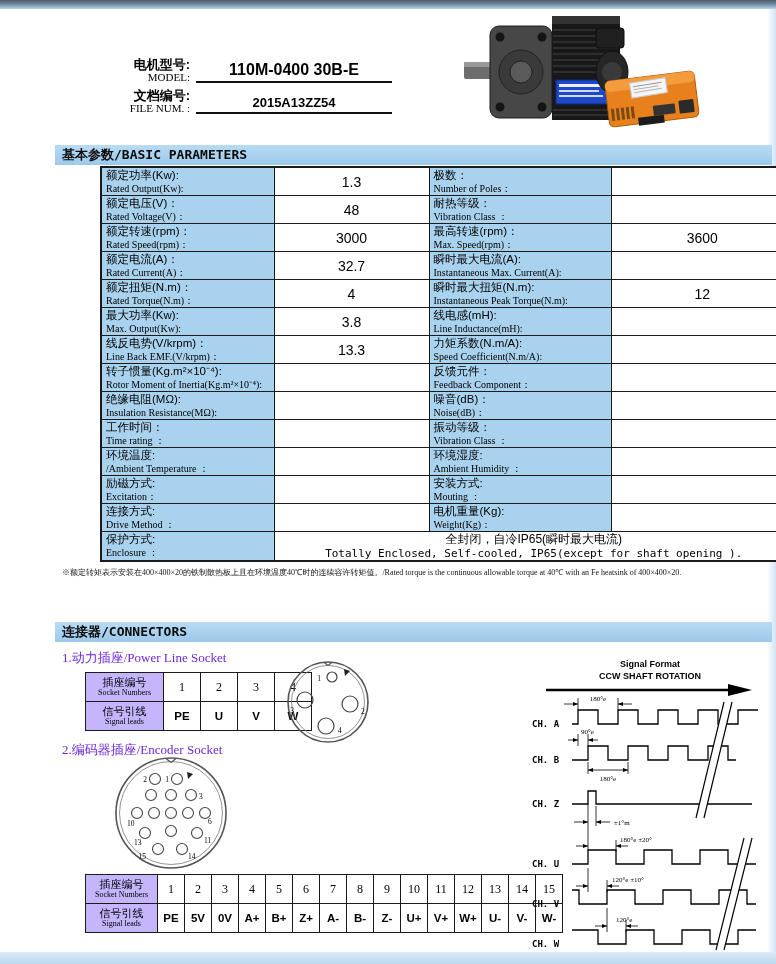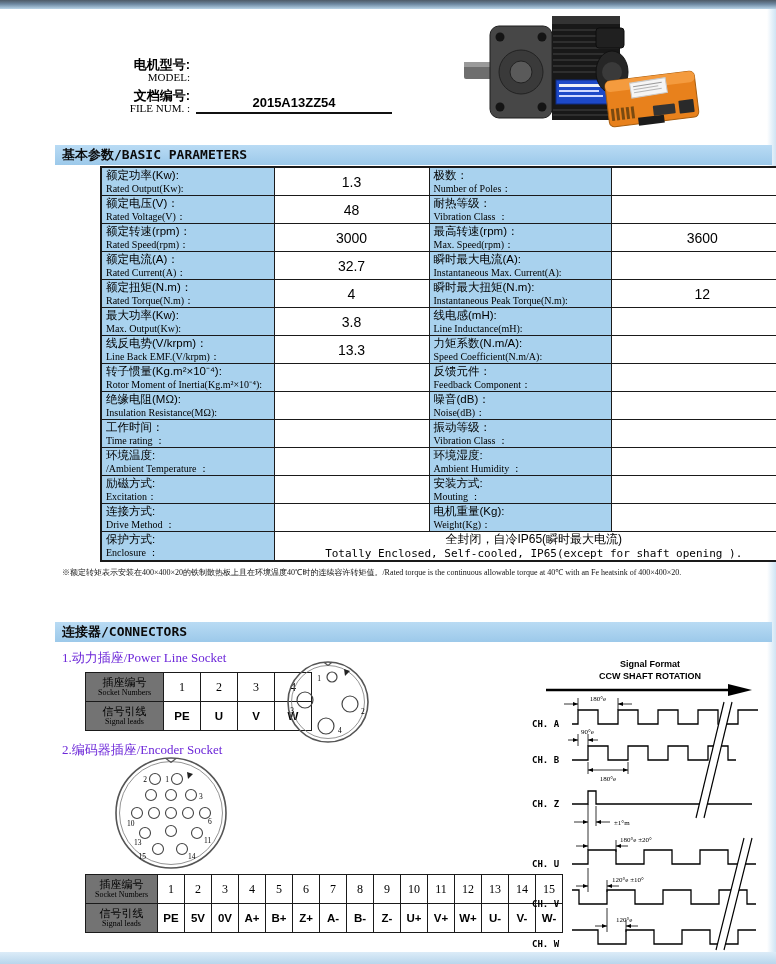--- a/index.html
+++ b/index.html
@@ -53,21 +53,21 @@
     font-family:"Liberation Serif",serif;color:#111;}
 
   
   .sub-heading{position:absolute;left:62px;font-size:13px;font-family:"Liberation Serif",serif;color:#6d28d9;}
   .sub-heading.power{top:649px;}
   .sub-heading.encoder{top:741px;}
 
   
   table.socket{border-collapse:collapse;table-layout:fixed;position:absolute;border:1.5px solid #1a1a1a;}
   table.socket td{border:1px solid #1a1a1a;text-align:center;vertical-align:middle;padding:0;}
-  table.socket td.sock-lbl{background:#737373;margin-left:24px;}
+  table.socket td.sock-lbl{background:#c4b5fd;margin-left:24px;}
   table.socket td.sock-lbl .cn{font-size:11px;line-height:1.2;}
   table.socket td.sock-lbl .en{font-size:8px;font-family:"Liberation Serif",serif;line-height:1.1;}
   table.socket td.num{font-family:"Liberation Serif",serif;font-size:12px;background:#fff;}
   table.socket td.lead{font-weight:bold;font-size:11.5px;background:#fff;}
   table.power-tbl{left:85px;top:672px;width:226px;}
   table.power-tbl td{height:28px;}
   table.encoder-tbl{left:85px;top:874px;width:477px;}
   table.encoder-tbl td{height:28px;}
 
   .power-circle{position:absolute;left:284px;top:656px;width:88px;height:88px;}
@@ -90,20 +90,21 @@
   <div class="top-strip"></div>
   <div class="right-strip"></div>
   <div class="bottom-strip"></div>
 
   <div class="hdr">
     <div class="hdr-row">
       <div class="hdr-lbl">
         <div class="cn">电机型号:</div>
         <div class="en">MODEL:</div>
       </div>
+      <div class="hdr-val model">110M-0400 30B-E</div>
     </div>
     <div class="hdr-row">
       <div class="hdr-lbl">
         <div class="cn">文档编号:</div>
         <div class="en">FILE NUM. :</div>
       </div>
       <div class="hdr-val file">2015A13ZZ54</div>
     </div>
   </div>
 

